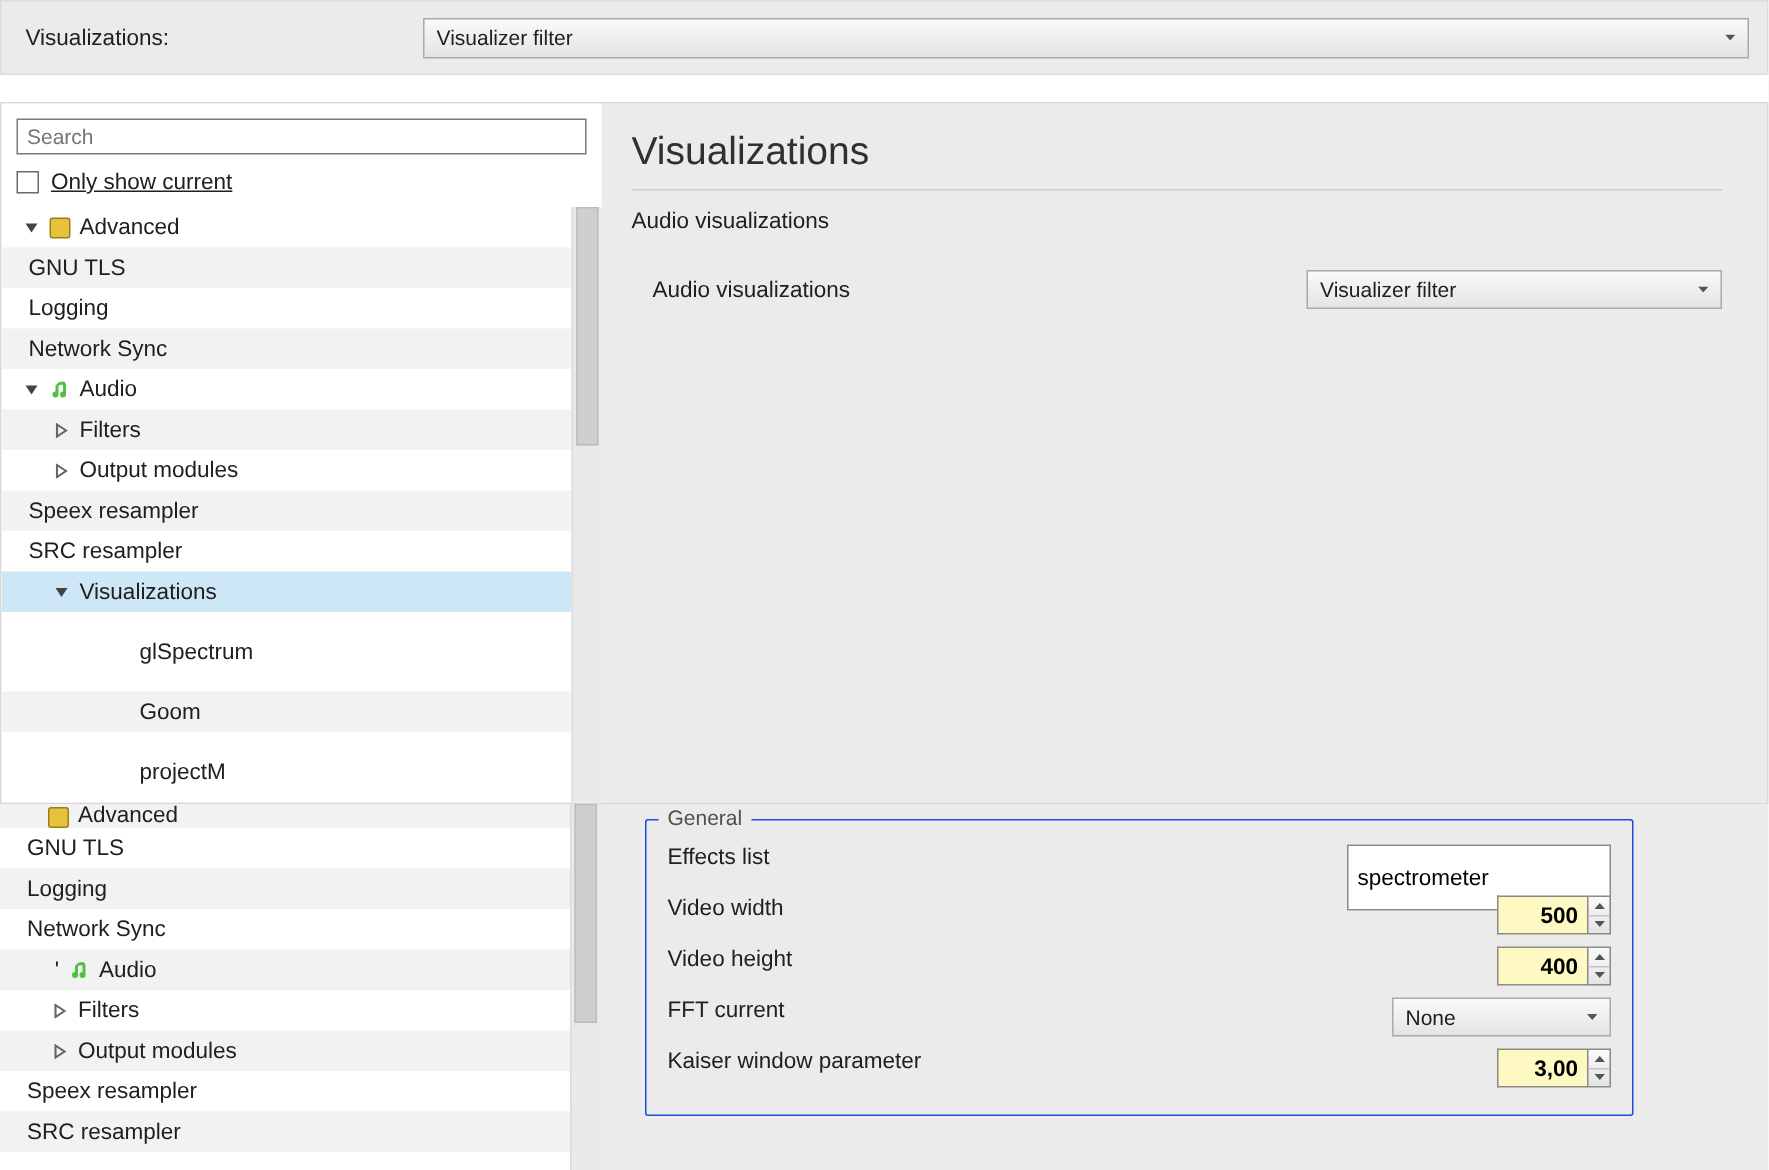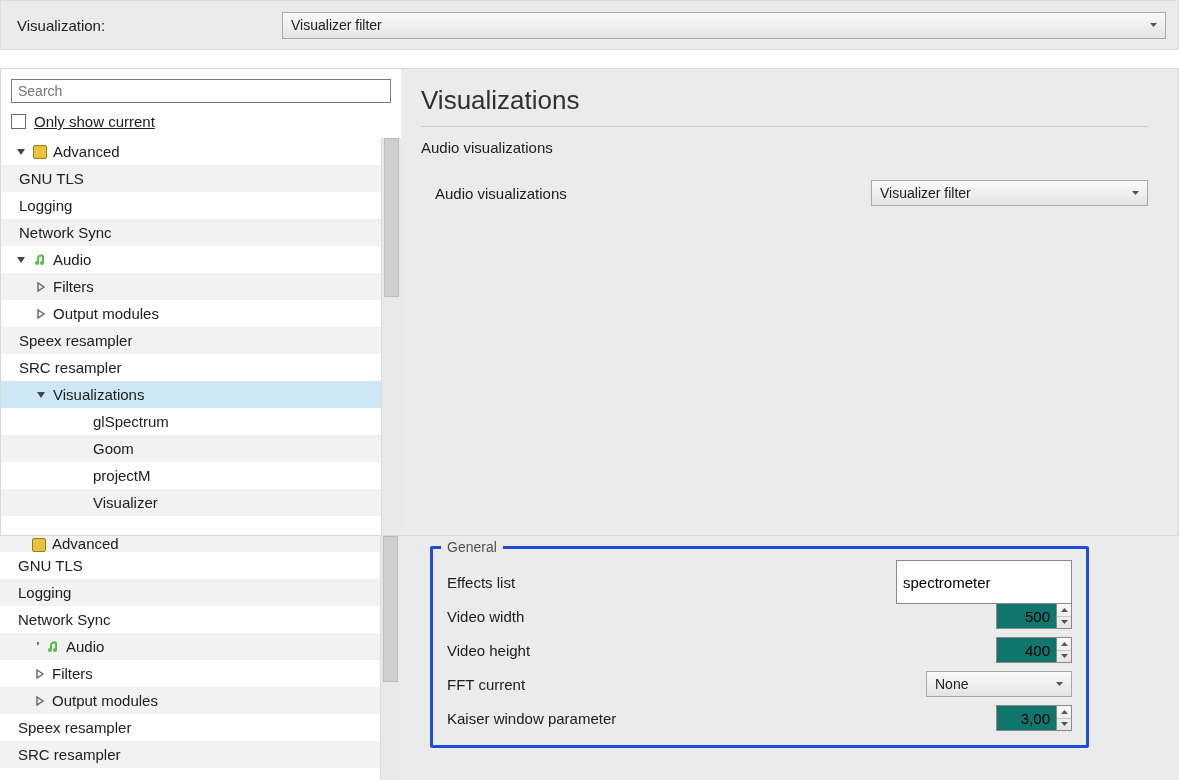--- a/index.html
+++ b/index.html
@@ -18,21 +18,21 @@
   .search-input{width:100%;height:24px;border:1px solid #7a7a7a;padding:2px 6px;font-size:14px;color:#ef4444;}
   .only-row{display:flex;align-items:center;gap:8px;padding:6px 10px 8px 10px;font-size:15px;text-decoration:underline;}
   .chk{width:15px;height:15px;border:1px solid #6a6a6a;background:#fff;display:inline-block;}
   .tree-area{flex:1;overflow:hidden;position:relative;}
   .tree-scroll{position:absolute;top:0;right:0;bottom:0;width:20px;background:#e9e9e9;border-left:1px solid #dcdcdc;}
   .scroll-thumb{position:absolute;left:2px;right:2px;background:#cfcfcf;border:1px solid #bdbdbd;border-radius:0;}
   .tree{position:absolute;left:0;right:20px;top:0;bottom:0;overflow:hidden;}
   .row{display:flex;align-items:center;height:27px;padding-right:6px;font-size:15px;white-space:nowrap;text-align:right;}
   .row.alt{background:#f2f2f2;}
   .row.sel{background:#cde7f7;}
-  .ind0{padding-left:14px;} .ind1{padding-left:34px;} .ind1b{} .ind2{padding-left:74px;}
+  .ind0{padding-left:14px;} .ind1{padding-left:34px;} .ind1b{} .ind2{padding-left:74px;margin-top:13px;}
   .chevron{width:12px;height:12px;display:inline-flex;align-items:center;justify-content:center;margin-right:6px;}
   .chevron svg{display:block;}
   .chevron.right svg path{fill:none;stroke:#666;stroke-width:1.4;}
   .chevron.down svg path{fill:#444;stroke:none;}
   .chevron.none{visibility:hidden;}
   .icon{width:14px;height:14px;margin-right:6px;display:inline-flex;align-items:center;justify-content:center;border-radius:2px;}
   .icon.chip{background:#e7c23d;border:1px solid #9c7c1a;}
   .icon.audio svg path{fill:#4fbf46;}
   
   .panel{flex:1;background:#ebebeb;padding:10px 30px 10px 20px;}
@@ -42,39 +42,39 @@
   .field-row{display:flex;align-items:center;font-size:15px;}
   .field-row .f-label{width:395px;padding-left:14px;}
   .combo{height:26px;background:linear-gradient(#fafafa,#e4e4e4);border:1px solid #a9a9a9;display:flex;align-items:center;padding:0 8px;justify-content:space-between;font-size:14px;cursor:default;}
   .combo.vis{width:277px;margin-left:auto;}
   
   .split2{display:flex;height:244px;}
   .sidebar2{width:400px;background:#ffffff;position:relative;}
   .tree-scroll2{position:absolute;top:0;right:0;bottom:0;width:20px;background:#e9e9e9;border-left:1px solid #dcdcdc;}
   .tree2{position:absolute;left:0;right:20px;top:0;bottom:0;overflow:hidden;}
   .panel2{flex:1;background:#ebebeb;padding:10px 90px 10px 30px;}
-  .group{border:3px solid #1d4ed8;border-radius:2px;padding:16px 14px 10px 14px;position:relative;}
+  .group{border:1px solid #1d4ed8;border-radius:2px;padding:16px 14px 10px 14px;position:relative;}
   .group-legend{position:absolute;top:-10px;left:8px;background:#ebebeb;padding:0 6px;color:#505050;font-size:14px;}
-  .g-row{display:flex;align-items:center;height:34px;font-size:15px;}
+  .g-row{display:flex;height:34px;font-size:15px;}
   .g-row .g-label{flex:1;}
   .txt{height:44px;border:1px solid #8a8a8a;background:#fff;padding:2px 6px;font-size:15px;width:176px;}
   .spin{display:flex;align-items:stretch;height:26px;}
-  .spin .val{width:60px;border:1px solid #8a8a8a;border-right:none;background:#0f766e;text-align:right;padding:2px 6px;font-size:15px;}
+  .spin .val{width:60px;border:1px solid #8a8a8a;border-right:none;background:#fef9c3;text-align:right;padding:2px 6px;font-size:15px;font-weight:bold;}
   .spin .btns{display:flex;flex-direction:column;border:1px solid #8a8a8a;background:linear-gradient(#fafafa,#e4e4e4);}
   .spin .btns div{width:14px;flex:1;display:flex;align-items:center;justify-content:center;border-bottom:1px solid #c4c4c4;}
   .spin .btns div:last-child{border-bottom:none;}
   .spin .btns svg{display:block;}
   .combo.fft{width:146px;}
   .sidebar2 .ind0t{padding-left:32px;} 
 </style>
 </head>
 <body>
 
 <div class="top-bar">
-  <div class="label">Visualization:</div>
+  <div class="label">Visualizations:</div>
   <div class="select">
     <span>Visualizer filter</span>
     <span class="caret">
         <svg width="7" height="4">
           <path d="M0 0 L7 0 L3.5 4 Z"></path>
         </svg>
       </span>
   </div>
 </div>
 

